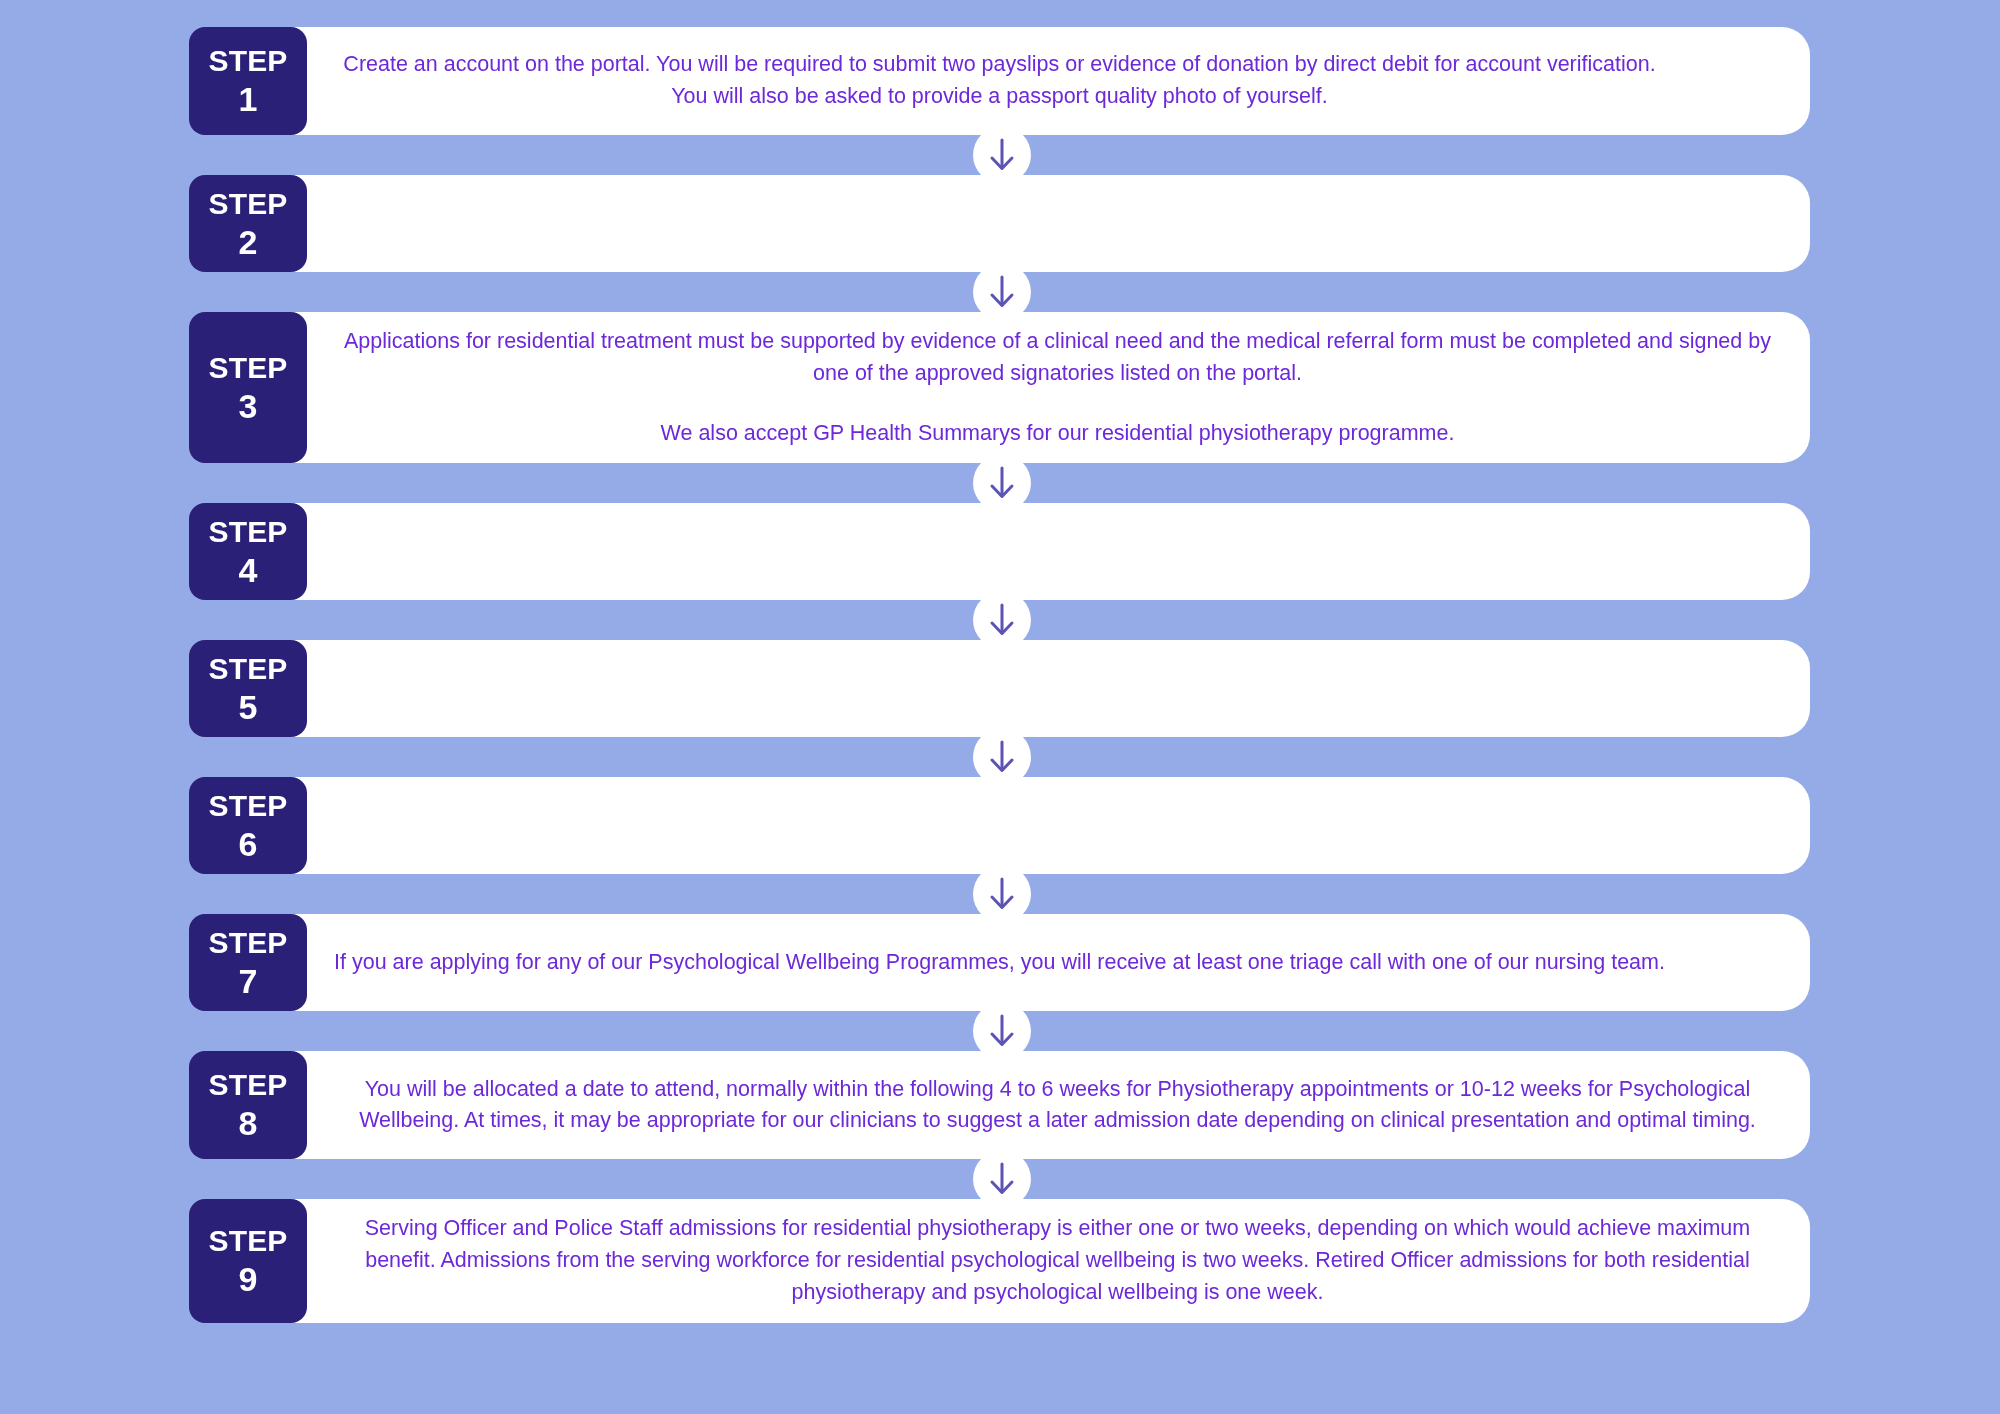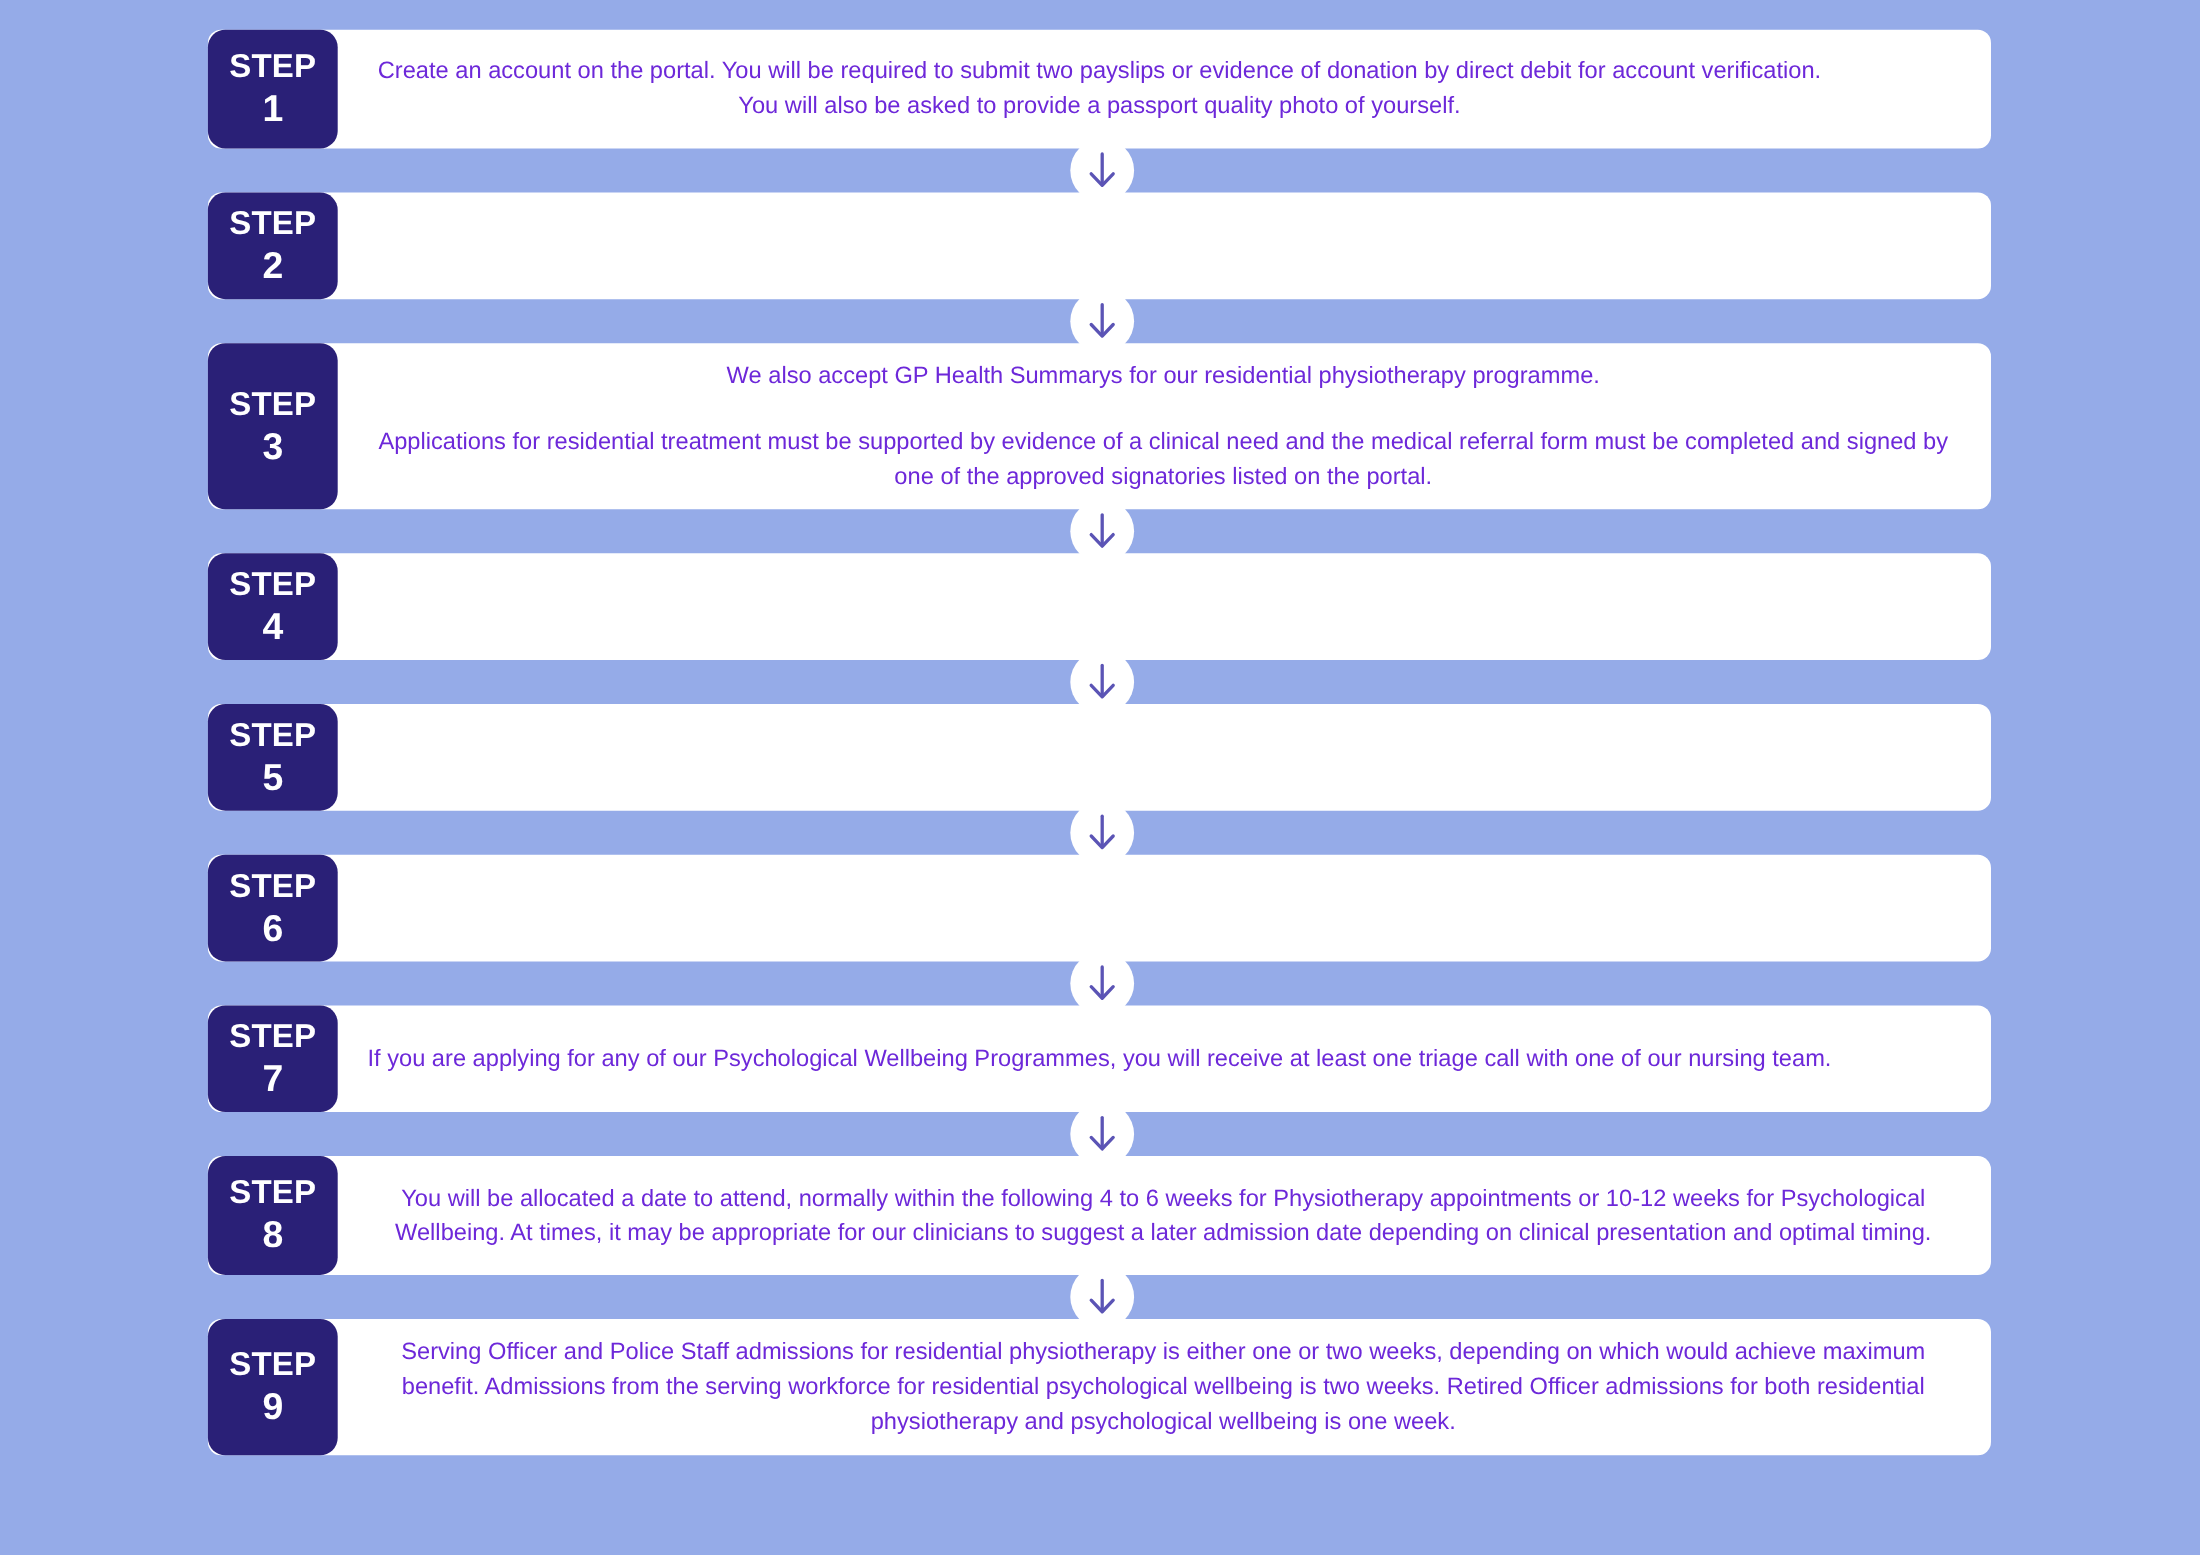--- a/index.html
+++ b/index.html
@@ -27,21 +27,21 @@
     display: flex;
     align-items: stretch;
     margin-left: 189px;
     margin-right: 190px;
   }
 
   .step-card {
     position: relative;
     flex: 1 1 auto;
     background: #ffffff;
-    border-radius: 12px;
+    border-radius: 28px;
     display: flex;
     align-items: center;
     justify-content: center;
     min-height: 108px;
     padding: 14px 24px 14px 140px;
   }
 
   .step-badge {
     position: absolute;
     left: 0;
@@ -156,22 +156,22 @@
         </svg>
       </div>
     </div>
     <div class="step-row h-3">
       <div class="step-card">
         <div class="step-badge">
           <span class="badge-word">STEP</span>
           <span class="badge-num">3</span>
         </div>
         <div class="step-body wide-body">
+          <p>Applications for residential treatment must be supported by evidence of a clinical need and the medical referral form must be completed and signed by one of the approved signatories listed on the portal.</p>
           <p>We also accept GP Health Summarys for our residential physiotherapy programme.</p>
-          <p>Applications for residential treatment must be supported by evidence of a clinical need and the medical referral form must be completed and signed by one of the approved signatories listed on the portal.</p>
         </div>
       </div>
     </div>
     <div class="connector">
       <div class="connector-circle">
         <svg width="30" height="34" viewBox="0 0 30 34" aria-hidden="true">
           <path d="M15 2 L15 29" stroke="#5b54b5" stroke-width="3" stroke-linecap="round" fill="none"></path>
           <path d="M5 20 L15 30.5 L25 20" stroke="#5b54b5" stroke-width="3" stroke-linecap="round" stroke-linejoin="round" fill="none"></path>
         </svg>
       </div>

